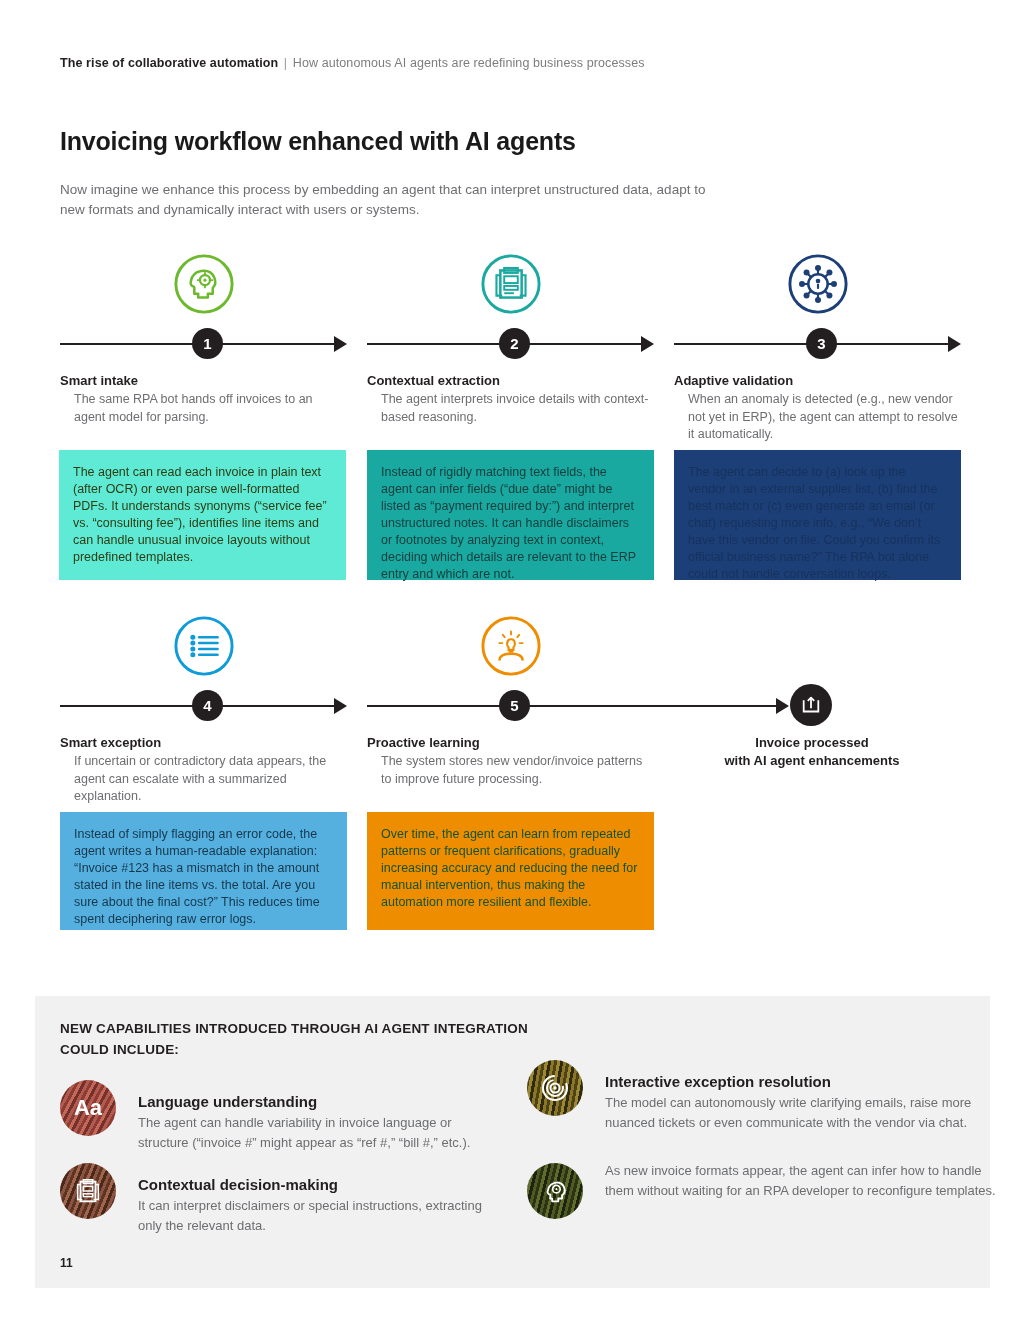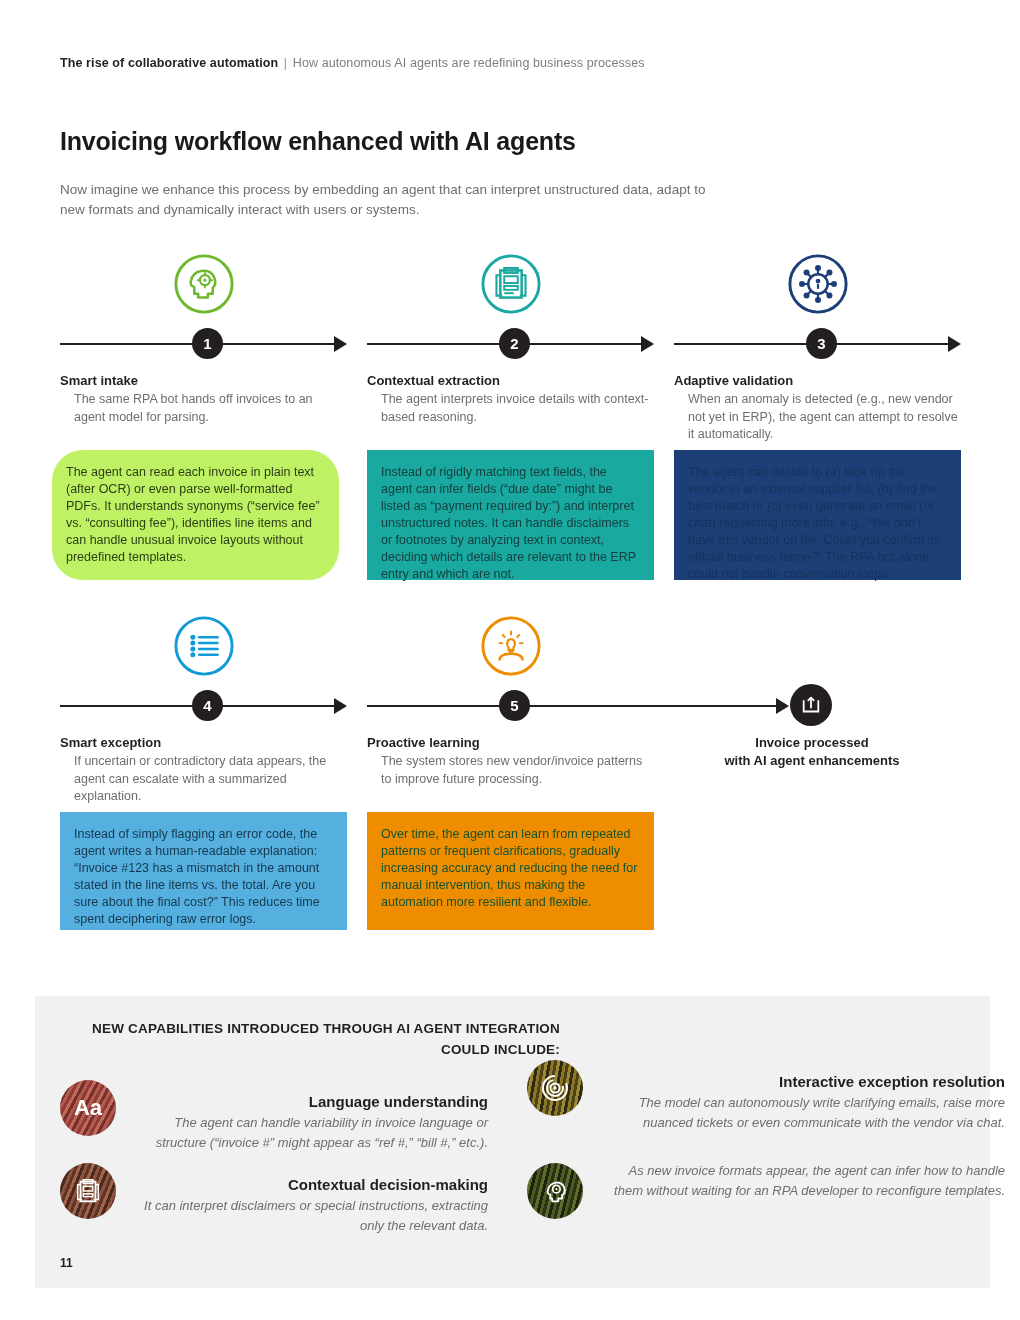--- a/index.html
+++ b/index.html
@@ -179,21 +179,20 @@
   }
 
   
   .panel {
     position: absolute;
     left: 35px;
     top: 996px;
     width: 955px;
     height: 292px;
     background: #f1f1f1;
-    text-align: right;
   }
   .panel-title {
     position: absolute;
     left: 25px;
     top: 22px;
     width: 500px;
     font-size: 13.5px;
     font-weight: bold;
     letter-spacing: 0.2px;
     line-height: 21px;
@@ -225,21 +224,20 @@
     font-size: 15px;
     font-weight: bold;
     color: #231f20;
     margin-bottom: 3px;
     margin-top: 15px;
   }
   .cap-text {
     font-size: 13px;
     line-height: 20px;
     color: #6d6e71;
-    font-style: italic;
   }
 
   .page-number {
     position: absolute;
     left: 60px;
     top: 1256px;
     font-size: 12px;
     font-weight: bold;
     color: #231f20;
   }
@@ -272,21 +270,21 @@
     </svg>
   </div>
   <div class="axis">
     <div class="line"></div>
     <div class="arrowhead"></div>
     <div class="bullet">1</div>
   </div>
   <div class="step-head">Smart intake</div>
   <div class="step-desc">The same RPA bot hands off invoices to an agent model for parsing.</div>
 </div>
-<div class="detailbox" style="left:52px; top:450px; height:130px; background:#bef264; color:#2d3e14;border-radius:31px;">The agent can read each invoice in plain text (after OCR) or even parse well-formatted PDFs. It understands synonyms (“service fee” vs. “consulting fee”), identifies line items and can handle unusual invoice layouts without predefined templates.</div>
+<div class="detailbox" style="left:59px; top:450px; height:130px; background:#5eead4; color:#2d3e14;">The agent can read each invoice in plain text (after OCR) or even parse well-formatted PDFs. It understands synonyms (“service fee” vs. “consulting fee”), identifies line items and can handle unusual invoice layouts without predefined templates.</div>
 
 <div class="step" style="left:367px; top:248px;">
   <div class="step-icon-wrap">
     <svg class="step-icon" viewBox="0 0 64 64">
       <circle cx="32" cy="32" r="29" fill="none" stroke="#1aa9a0" stroke-width="3"></circle>
       <rect x="21" y="18" width="22" height="28" fill="none" stroke="#1aa9a0" stroke-width="2.6"></rect>
       <rect x="25" y="15.5" width="14" height="5" fill="none" stroke="#1aa9a0" stroke-width="2.2"></rect>
       <rect x="25" y="24" width="14" height="7" fill="none" stroke="#1aa9a0" stroke-width="2"></rect>
       <rect x="25" y="34" width="14" height="4" fill="none" stroke="#1aa9a0" stroke-width="2"></rect>
       <line x1="25" y1="41.5" x2="35" y2="41.5" stroke="#1aa9a0" stroke-width="2"></line>

